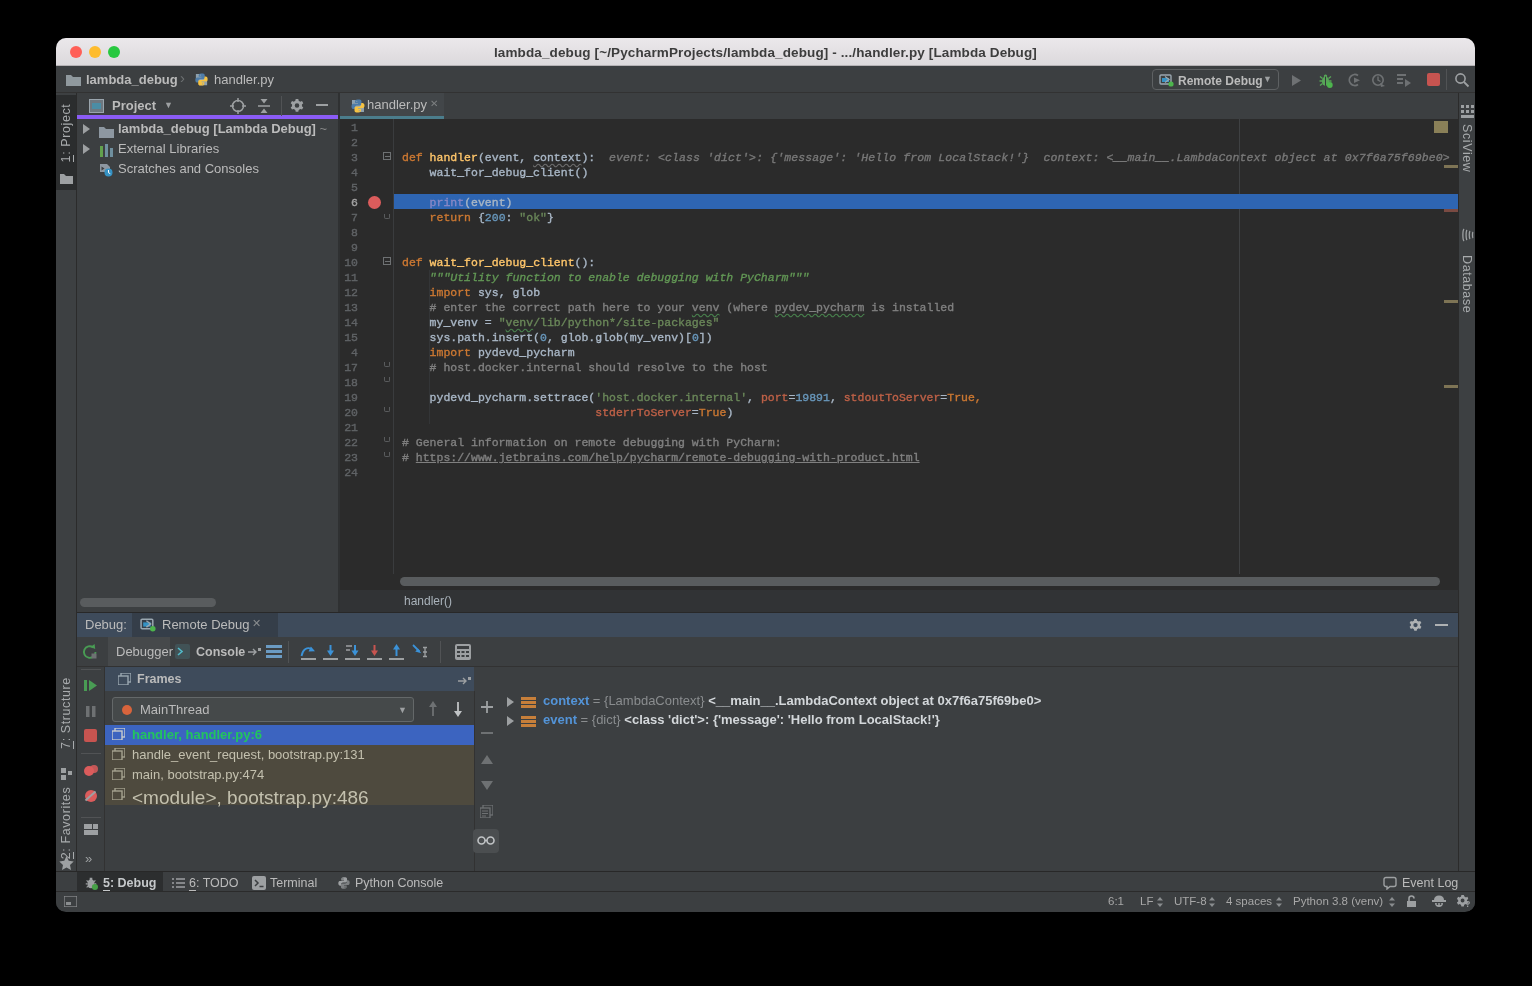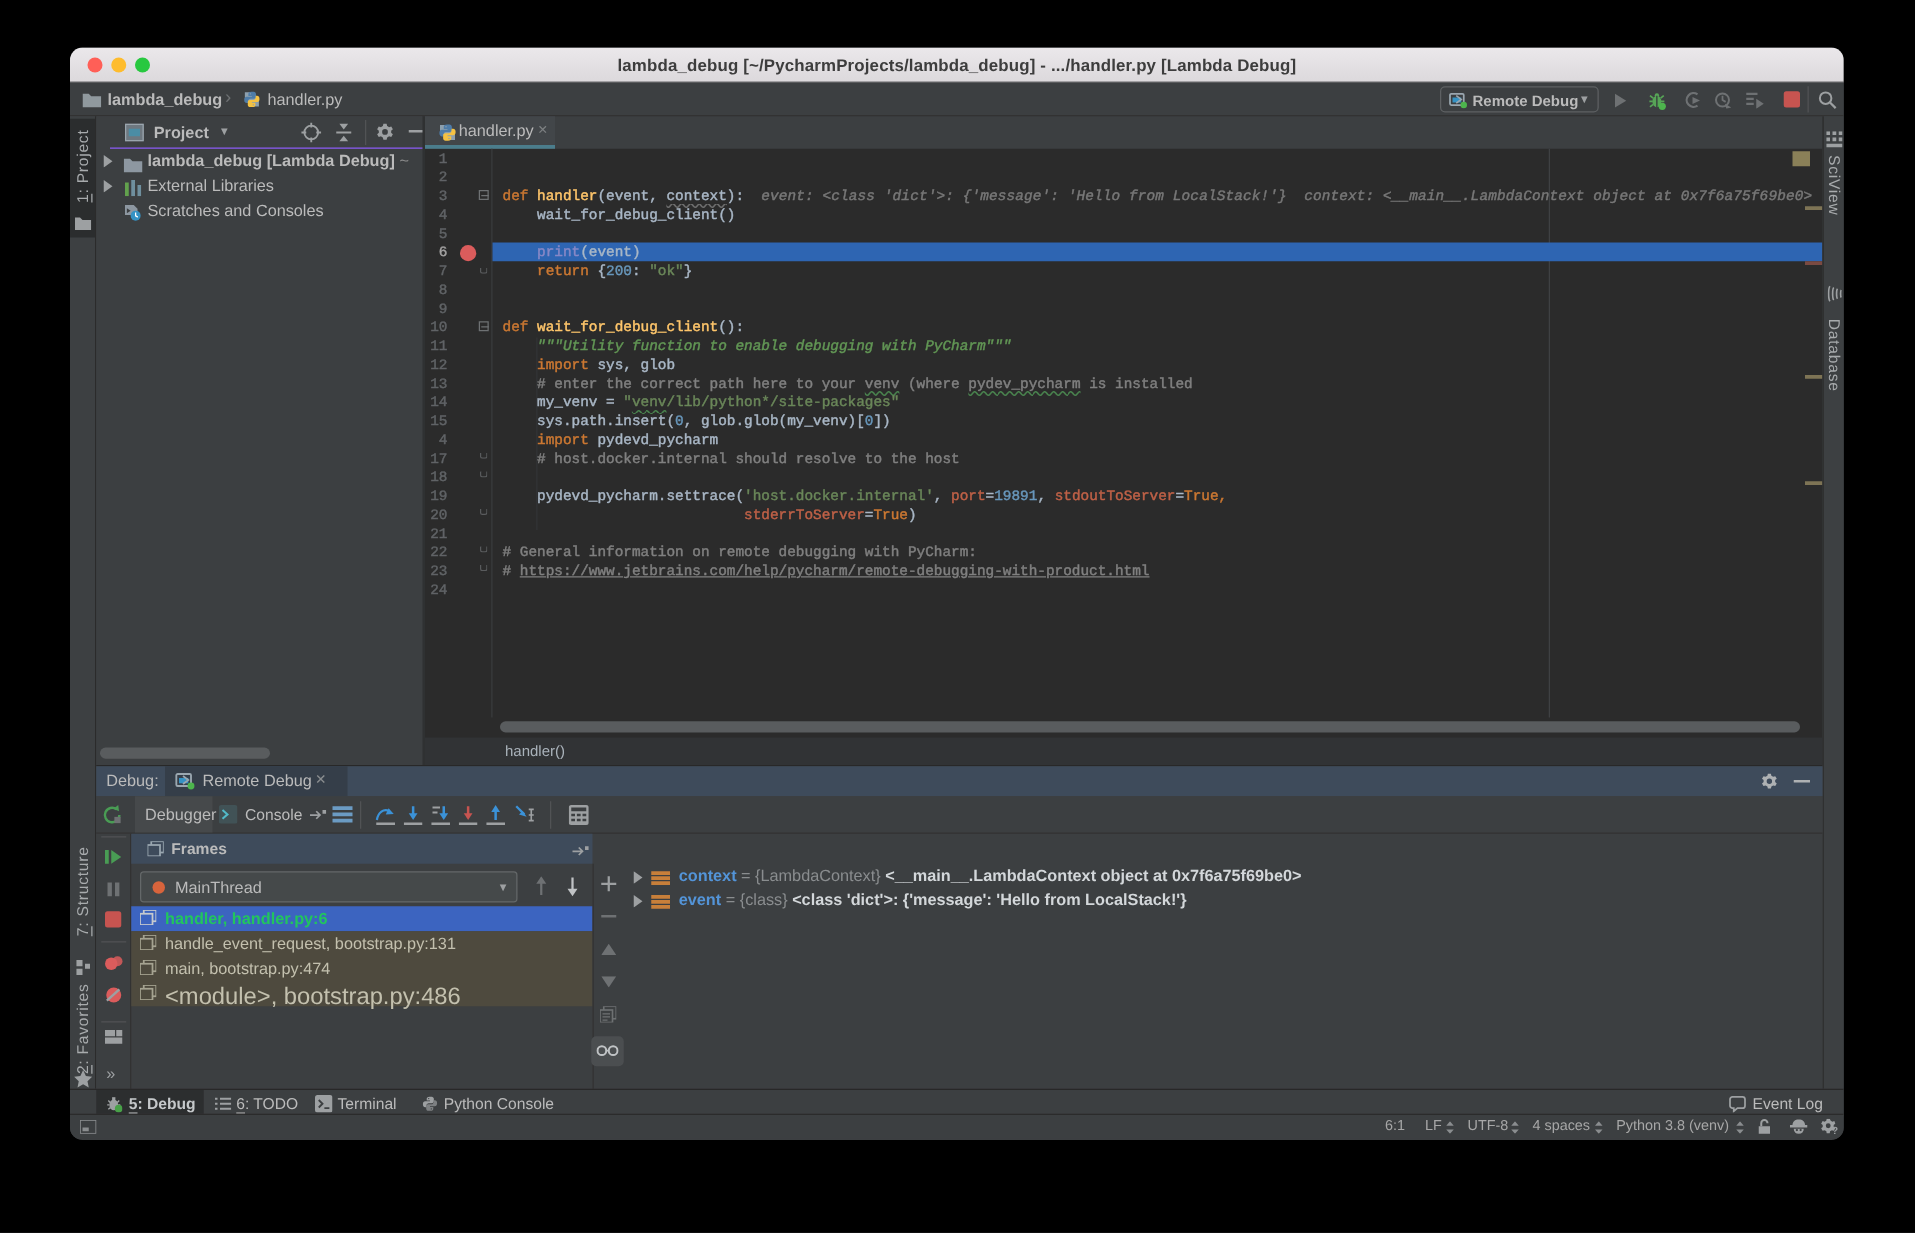--- a/index.html
+++ b/index.html
@@ -10,21 +10,21 @@
 .tl{position:absolute;top:8px;width:12px;height:12px;border-radius:50%}
 #title{position:absolute;top:0;left:0;width:100%;height:28px;line-height:29px;text-align:center;font-size:13.5px;letter-spacing:.12px;font-weight:bold;color:#3d3d3d}
 
 #crumbs{position:absolute;left:0;top:28px;width:100%;height:27px;background:#3c3f41;border-bottom:1px solid #323232}
 
 #lstripe{position:absolute;left:0;top:55px;width:21px;height:778px;background:#3d4042;border-right:1px solid #2b2b2b}
 .vlabL{position:absolute;transform:rotate(-90deg);transform-origin:center;font-size:12.5px;letter-spacing:.6px;color:#a8abad;white-space:nowrap}
 .vlabR{position:absolute;transform:rotate(90deg);transform-origin:center;font-size:12.5px;letter-spacing:.6px;color:#a8abad;white-space:nowrap}
 
 #proj{position:absolute;left:21px;top:55px;width:261px;height:519px;background:#3c3f41}
-#projhead{position:absolute;left:11px;top:0;width:100%;height:26px;border-bottom:1px solid #8b5cf6}
+#projhead{position:absolute;left:0;top:0;width:100%;height:26px;border-bottom:4px solid #8b5cf6}
 .ptxt{color:#bbbbbb;font-size:13px}
 
 #editor{position:absolute;left:284px;top:55px;width:1118px;height:519px;background:#2b2b2b}
 #tabrow{position:absolute;left:0;top:0;width:100%;height:26px;background:#3c3f41}
 #tab1{position:absolute;left:0;top:0;width:104px;height:26px;background:#424649;border-bottom:3px solid #4b7d8c}
 #code{position:absolute;left:0;top:26px;width:100%;height:455px;font-family:"Liberation Mono",monospace;font-size:11.5px;line-height:15px;white-space:pre;-webkit-text-stroke:0.35px}
 .ln{position:absolute;width:18px;text-align:right;color:#606366;font-family:"Liberation Mono",monospace;font-size:11.5px}
 .cl{position:absolute;left:62px;color:#a9b7c6}
 .fold{position:absolute;width:8px;height:8px;border:1px solid #6e7173;background:#2b2b2b}
 .fold:after{content:"";position:absolute;left:1px;top:3px;width:6px;height:1px;background:#6e7173}
@@ -290,21 +290,21 @@
           <path d="M12.6 0l.6 5-4.6-2z" fill="#499c54"></path>
           <rect x="9.5" y="9.5" width="5" height="5" fill="#6e7173"></rect>
         </svg>
 <div class="abs" style="left:31px;top:0;width:62px;height:29px;background:#46494b">
           <span class="abs dtxt" style="left:8px;top:7px">Debugger</span>
         </div>
 <svg class="abs" style="left:98px;top:7px" width="15" height="15">
           <rect x="0" y="0" width="15" height="15" rx="2" fill="#415256"></rect>
           <path d="M3 4l4 3.5L3 11" fill="none" stroke="#52b9c8" stroke-width="1.6"></path>
         </svg>
-<span class="abs" style="left:119px;top:8px;color:#bbbbbb;font-size:12.5px;font-weight:normal">Console</span>
+<span class="abs" style="left:119px;top:8px;color:#bbbbbb;font-size:12.5px;font-weight:bold">Console</span>
 <svg class="abs" style="left:170px;top:9px" width="14" height="12">
           <path d="M1 6h8M6 3l3 3-3 3" fill="none" stroke="#9da0a2" stroke-width="1.4"></path>
           <rect x="11" y="2" width="3" height="3" fill="#9da0a2"></rect>
         </svg>
 <div class="abs" style="left:189px;top:8px;width:16px;height:3px;background:#6b9bc3"></div>
 <div class="abs" style="left:189px;top:13px;width:16px;height:3px;background:#6b9bc3"></div>
 <div class="abs" style="left:189px;top:18px;width:16px;height:3px;background:#6b9bc3"></div>
 <div class="abs" style="left:211px;top:4px;width:1px;height:22px;background:#515355"></div>
 <svg class="abs" style="left:223px;top:7px" width="17" height="16">
           <path d="M1.5 12C2.5 5.5 7 3 11 4.6" fill="none" stroke="#3b92d8" stroke-width="1.8"></path>
@@ -457,21 +457,21 @@
       </div>
 <span class="abs" style="left:466px;top:80px;font-size:13px"><span style="color:#5394d8;font-weight:bold">context</span><span style="color:#8a8d8f"> = {LambdaContext} </span><span style="color:#d3d7da;font-weight:bold">&lt;__main__.LambdaContext object at 0x7f6a75f69be0&gt;</span></span>
 <svg class="abs" style="left:429px;top:103px" width="10" height="10">
         <path d="M1 0l7 5-7 5z" fill="#9da0a2"></path>
       </svg>
 <div class="abs" style="left:444px;top:103px;width:15px;height:11px">
         <div style="position:absolute;left:0;top:0;width:15px;height:3px;background:#c77f3a"></div>
         <div style="position:absolute;left:0;top:4px;width:15px;height:3px;background:#c77f3a"></div>
         <div style="position:absolute;left:0;top:8px;width:15px;height:3px;background:#c77f3a"></div>
       </div>
-<span class="abs" style="left:466px;top:99px;font-size:13px"><span style="color:#5394d8;font-weight:bold">event</span><span style="color:#8a8d8f"> = {class} </span><span style="color:#d3d7da;font-weight:bold">&lt;class 'dict'&gt;: {'message': 'Hello from LocalStack!'}</span></span>
+<span class="abs" style="left:466px;top:99px;font-size:13px"><span style="color:#5394d8;font-weight:bold">event</span><span style="color:#8a8d8f"> = {dict} </span><span style="color:#d3d7da;font-weight:bold">&lt;class 'dict'&gt;: {'message': 'Hello from LocalStack!'}</span></span>
 </div>
 <div id="toolbar">
 <div class="abs" style="left:21px;top:0;width:86px;height:22px;background:#2c2e2f">
 <svg class="abs" style="left:7px;top:4px" width="14" height="14" viewBox="0 0 16 16">
           <ellipse cx="8" cy="9" rx="4" ry="5" fill="#9da0a2"></ellipse>
           <rect x="6.5" y="2" width="3" height="3" fill="#9da0a2"></rect>
           <path d="M3 5l2 2M13 5l-2 2M2 9h2M12 9h2M3 13l2-1.5M13 13l-2-1.5" stroke="#9da0a2" stroke-width="1.3"></path>
           <circle cx="12.5" cy="12.5" r="3.5" fill="#48a148"></circle>
         </svg>
 <span class="abs" style="left:26px;top:4px;color:#c5c8ca;font-size:12.5px;font-weight:bold"><span style="border-bottom:1px solid #c5c8ca">5</span>: Debug</span>

